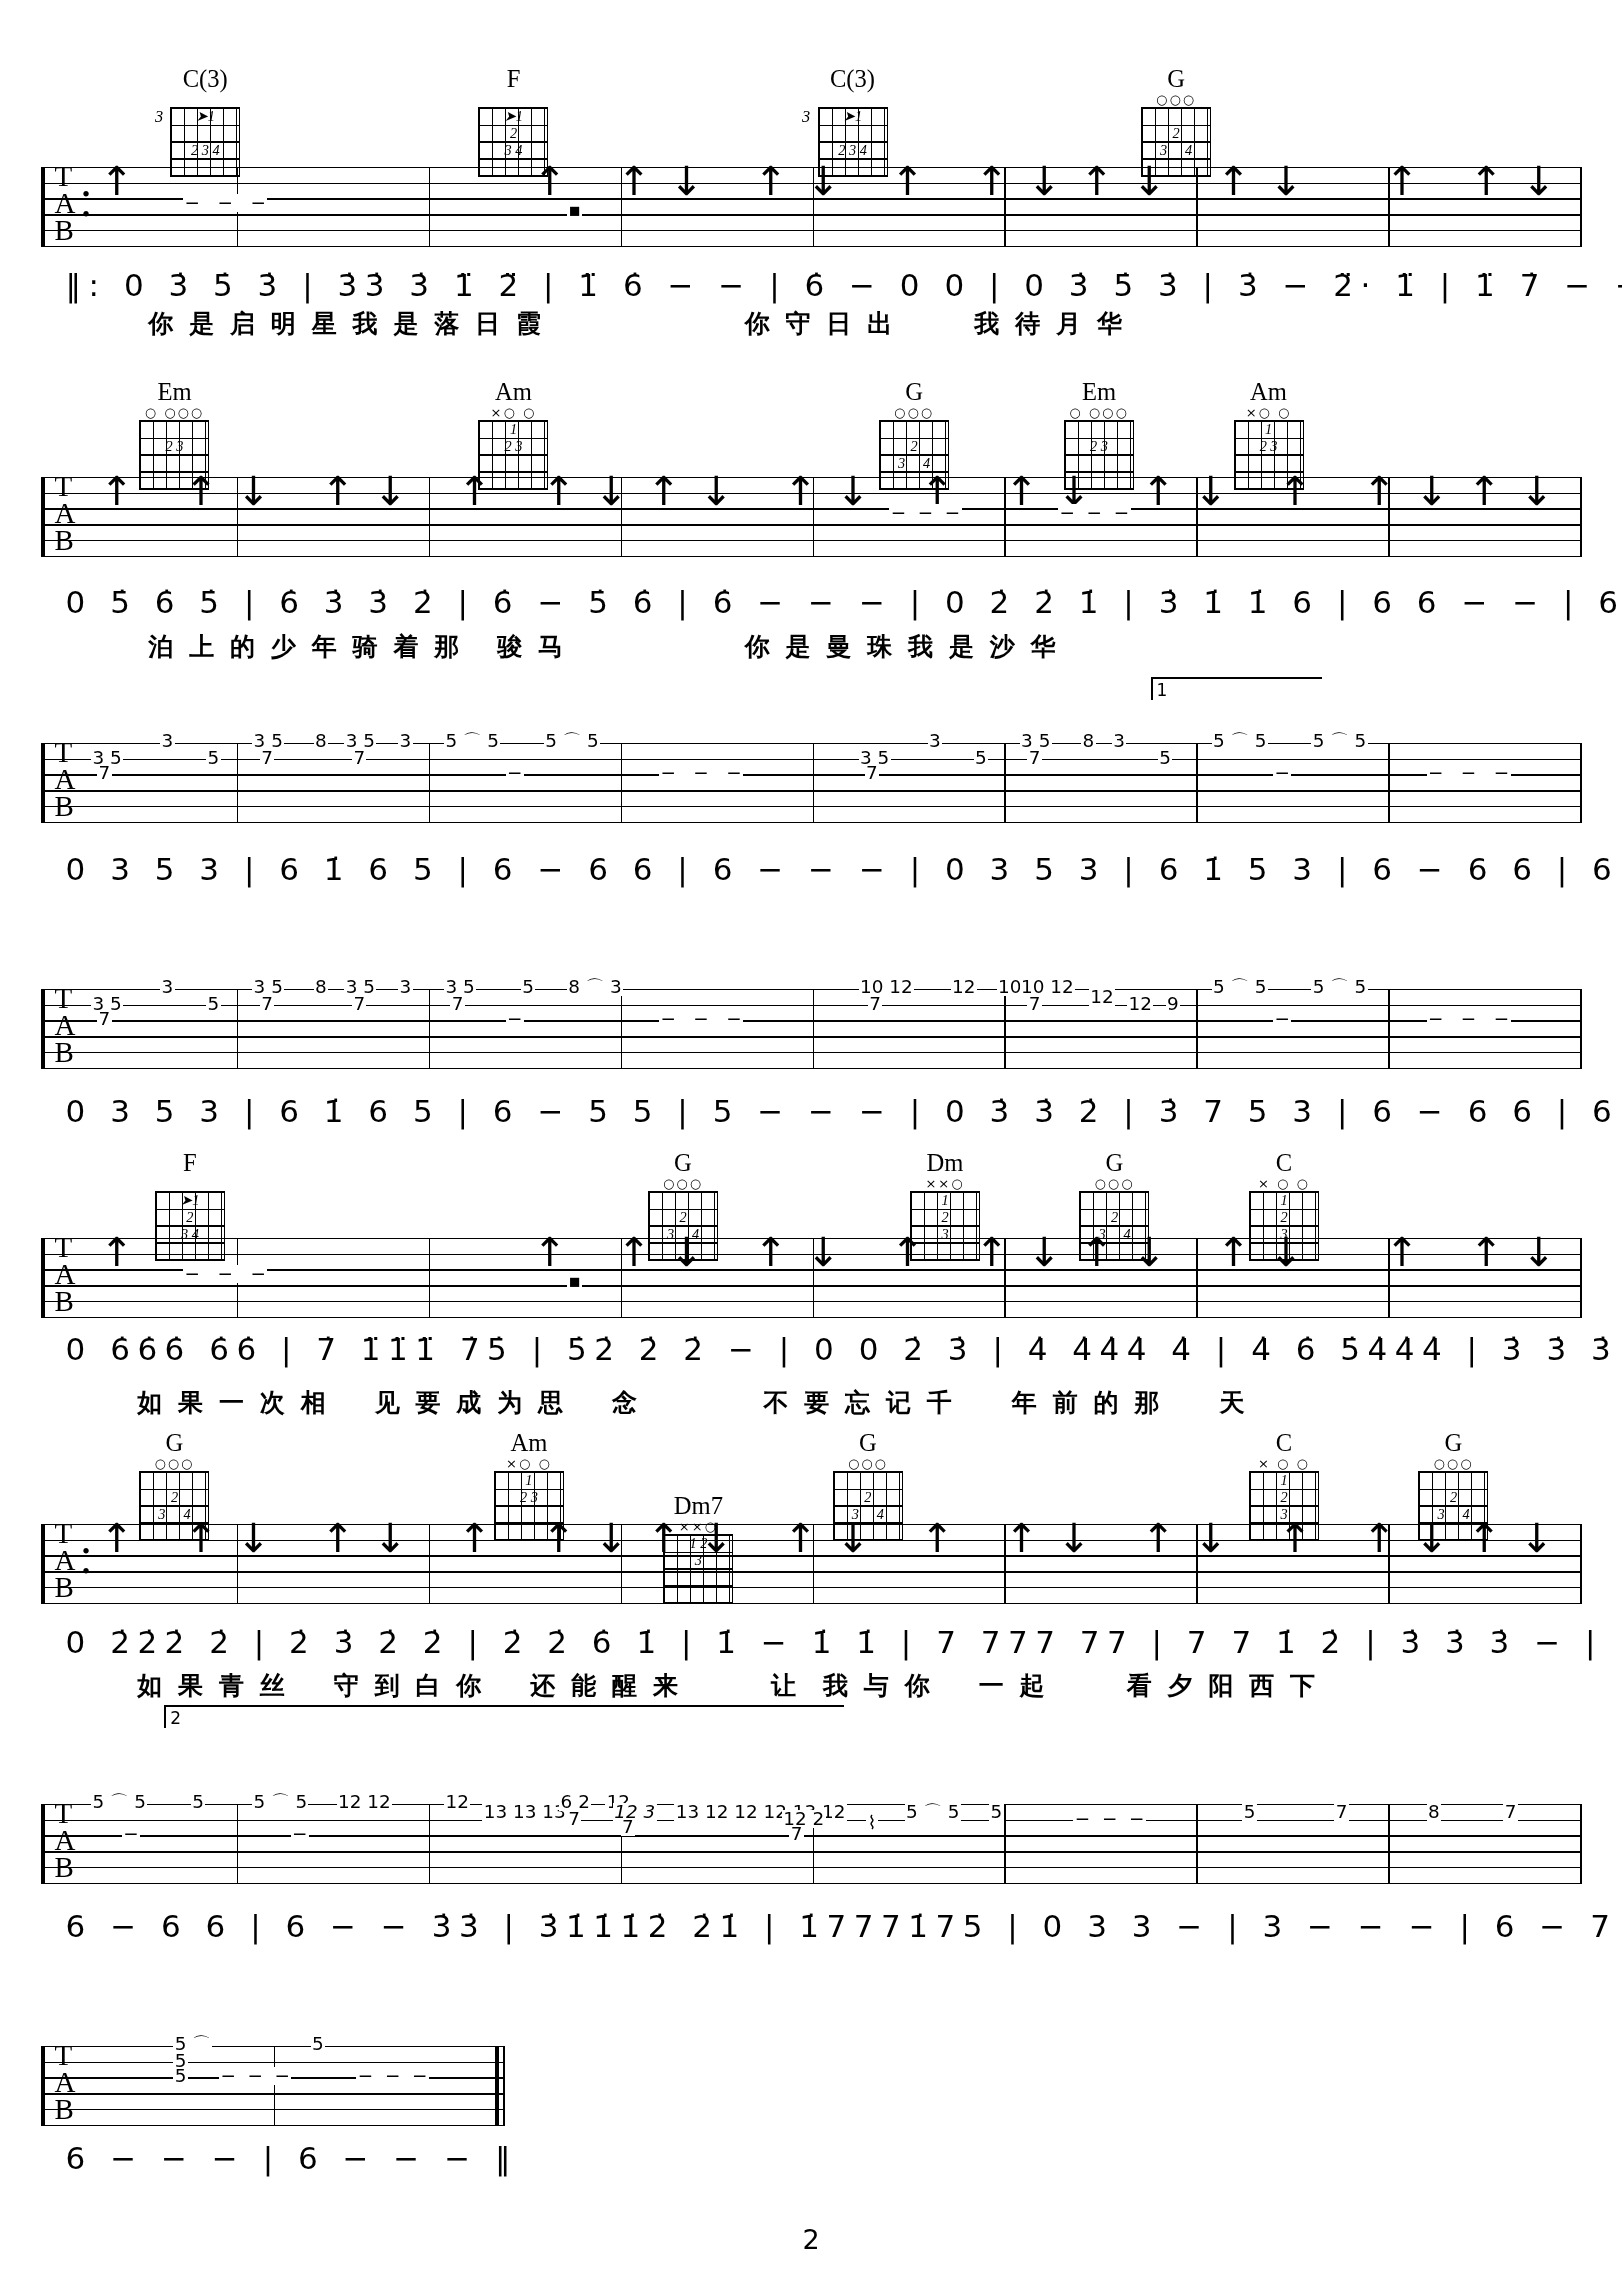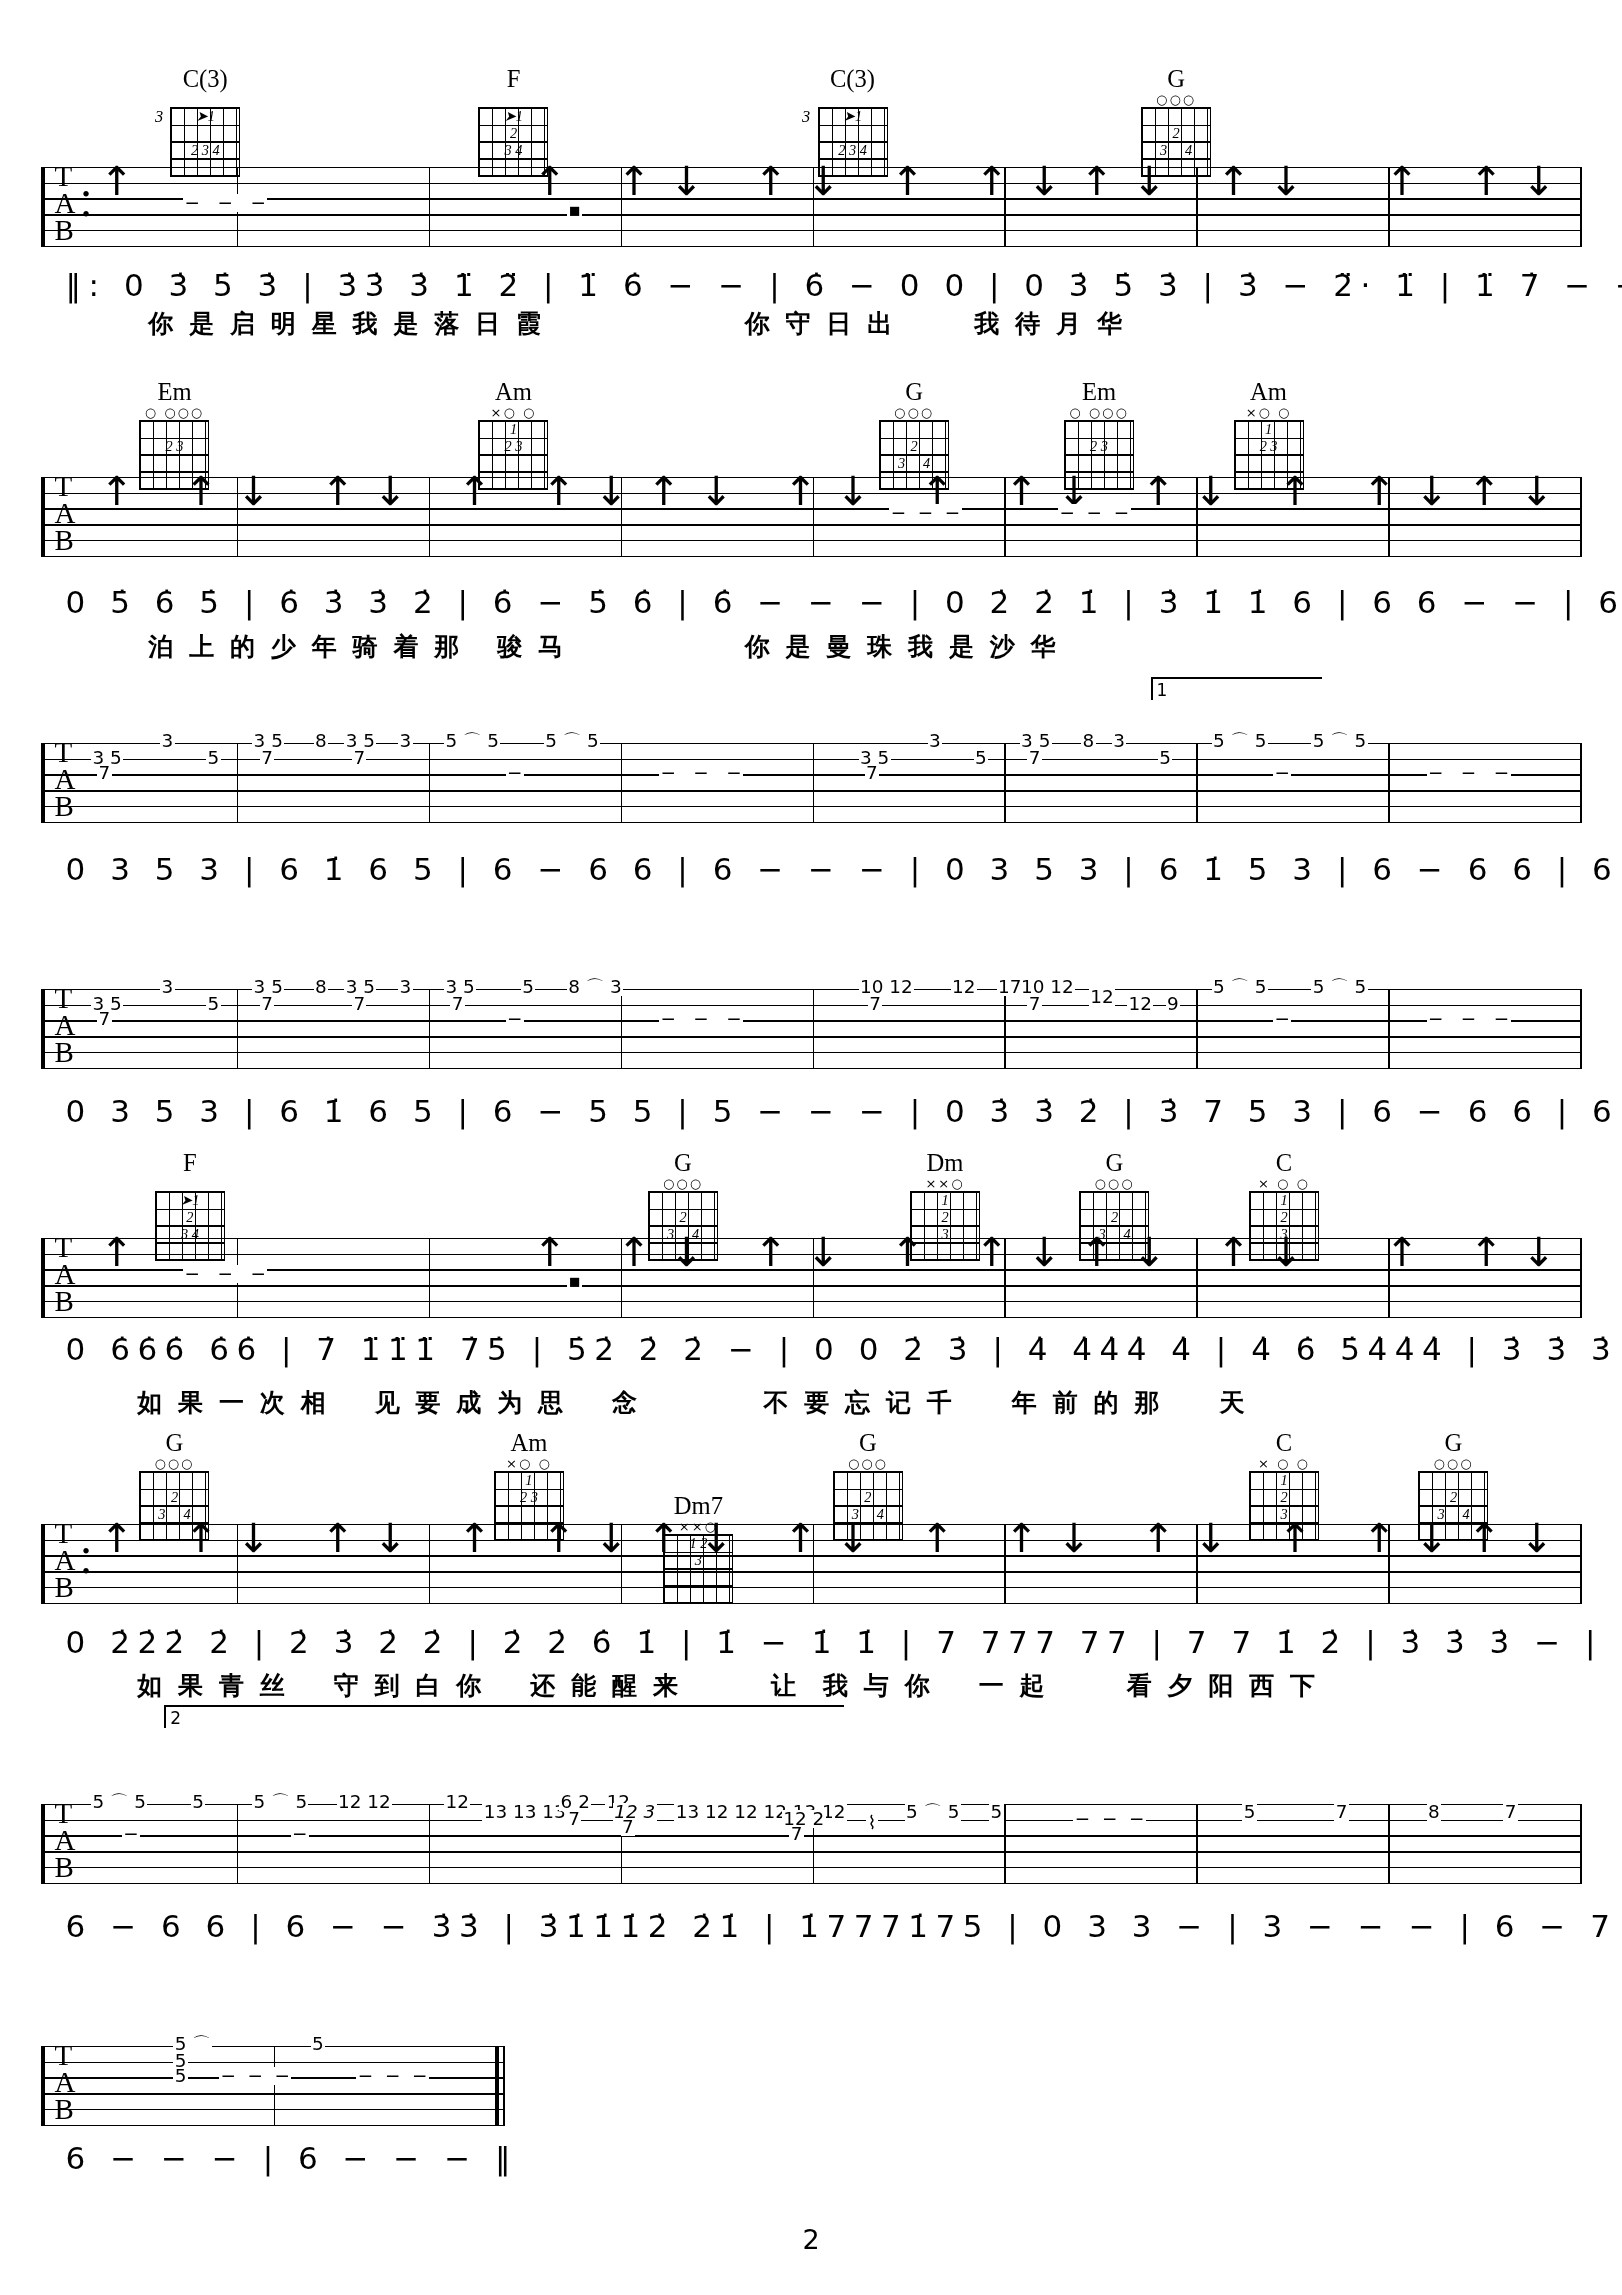--- a/index.html
+++ b/index.html
@@ -250,21 +250,21 @@
         <div class="seg" style="left: 23%; top: -11px;">3</div>
         <div class="seg" style="left: 26%; top: -11px;">3 5</div>
         <div class="seg" style="left: 26.4%; top: 5.5px;">7</div>
         <div class="seg" style="left: 31%; top: -11px;">5</div>
         <div class="seg" style="left: 34%; top: -11px;">8 ⌒ 3</div>
         <div class="seg" style="left: 30%; top: 20.5px;">−</div>
         <div class="seg" style="left: 40%; top: 20.5px;">−   −   −</div>
         <div class="seg" style="left: 53%; top: -11px;">10 12</div>
         <div class="seg" style="left: 53.6%; top: 5.5px;">7</div>
         <div class="seg" style="left: 59%; top: -11px;">12</div>
-        <div class="seg" style="left: 62%; top: -11px;">17</div>
+        <div class="seg" style="left: 62%; top: -11px;">10</div>
         <div class="seg" style="left: 63.5%; top: -11px;">10 12</div>
         <div class="seg" style="left: 64%; top: 5.5px;">7</div>
         <div class="seg" style="left: 68%; top: -1.4px;">12</div>
         <div class="seg" style="left: 70.5%; top: 5.5px;">12</div>
         <div class="seg" style="left: 73%; top: 5.5px;">9</div>
         <div class="seg" style="left: 76%; top: -11px;">5 ⌒ 5</div>
         <div class="seg" style="left: 82.5%; top: -11px;">5 ⌒ 5</div>
         <div class="seg" style="left: 80%; top: 20.5px;">−</div>
         <div class="seg" style="left: 90%; top: 20.5px;">−   −   −</div>
       </div>

